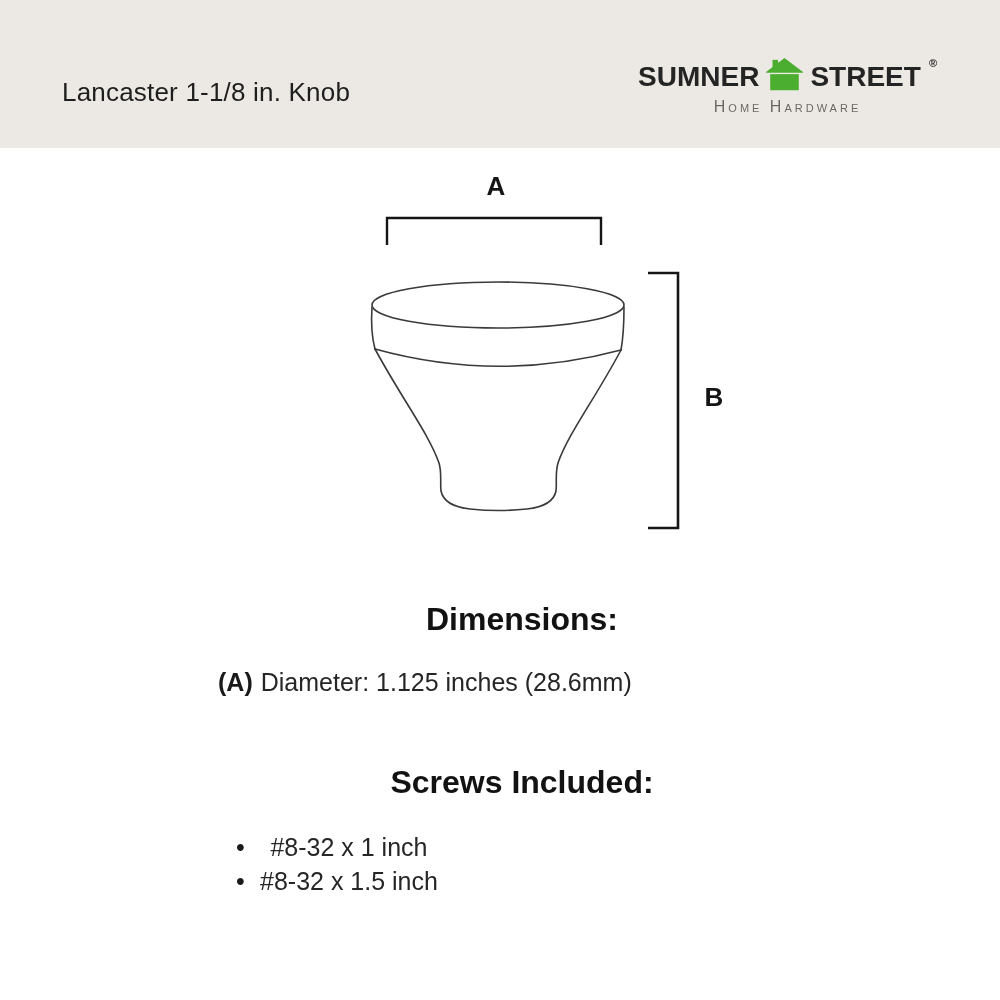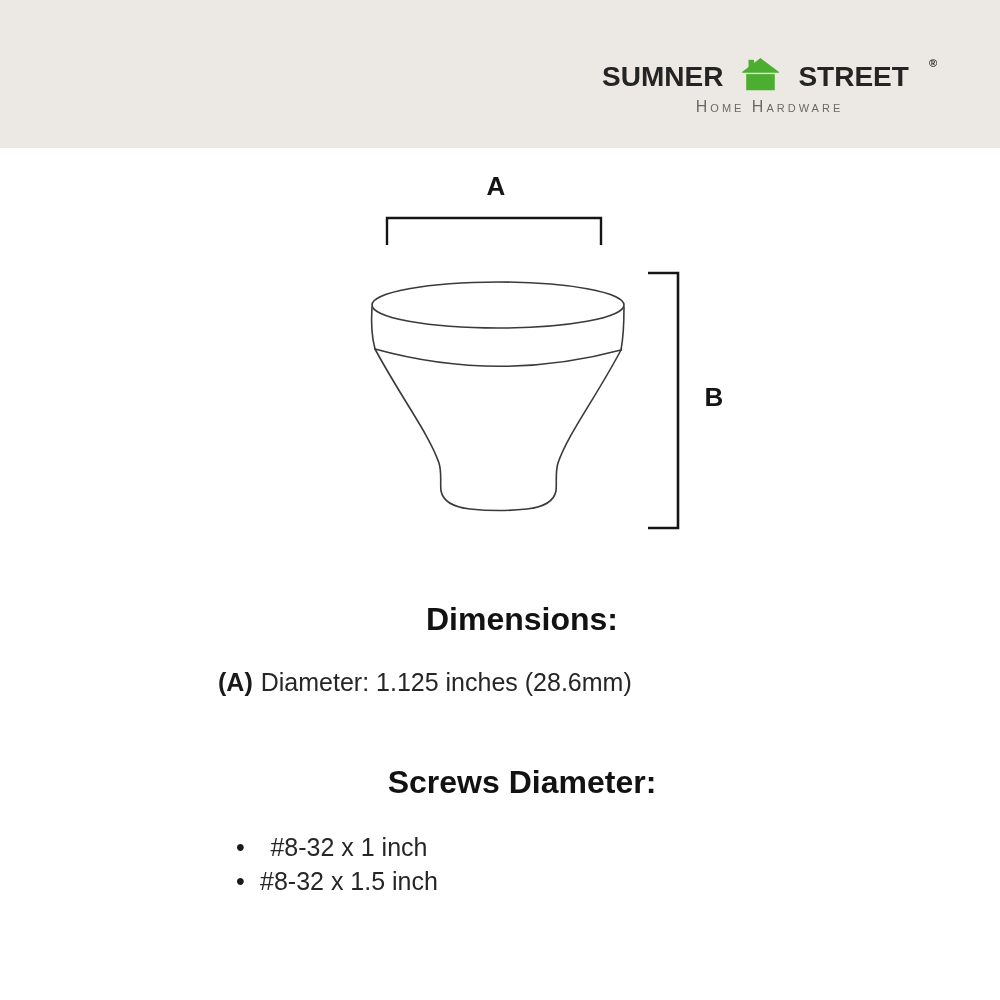--- a/index.html
+++ b/index.html
@@ -27,21 +27,21 @@
   .product-title{
     position:absolute;left:62px;top:78px;
     font-size:26px;line-height:1.1;font-weight:400;color:var(--ink);
     letter-spacing:.2px;
   }
   .logo{
     position:absolute;right:63px;top:58px;
     display:flex;flex-direction:column;align-items:center;
   }
   .logo-row{
-    display:flex;align-items:flex-end;gap:19px;
+    display:flex;align-items:flex-end;gap:7px;
   }
   .logo-word{
     font-size:28px;font-weight:700;line-height:34px;color:#242424;
     letter-spacing:0;
   }
   .logo-house{display:block;margin-bottom:1px;}
   .logo-reg{
     font-size:11px;font-weight:700;color:#242424;
     align-self:flex-start;line-height:11px;margin-left:1px;
   }
@@ -81,20 +81,21 @@
     position:absolute;left:0;top:0;
     font-size:25px;color:#1a1a1a;
   }
 </style>
 </head>
 <body>
 
 <div class="page">
 
   <div class="header">
+    <div class="product-title">Lancaster 1-1/8 in. Knob</div>
 
     <div class="logo">
       <div class="logo-row">
         <span class="logo-word">SUMNER</span>
         <svg class="logo-house" width="37" height="35" viewBox="0 0 40 38" aria-hidden="true">
           <g fill="#4CAE30">
             <rect x="7" y="2" width="6" height="11"></rect>
             <polygon points="20,0 41,16 -1,16"></polygon>
             <rect x="4.5" y="17.5" width="31" height="17.5"></rect>
           </g>
@@ -133,20 +134,20 @@
   <div class="dim-label dim-label-b">B</div>
 
   <div class="section-heading heading-dimensions">Dimensions:</div>
 
   <div class="dim-lines">
     <div>
       <span class="dim-key">(A)</span><span>Diameter: 1.125 inches (28.6mm)</span>
     </div>
   </div>
 
-  <div class="section-heading heading-screws">Screws Diameter:</div>
+  <div class="section-heading heading-screws">Screws Included:</div>
 
   <ul class="screw-list">
     <li>#8-32 x 1 inch</li>
     <li>#8-32 x 1.5 inch</li>
   </ul>
 
 </div>
 
 </body></html>

